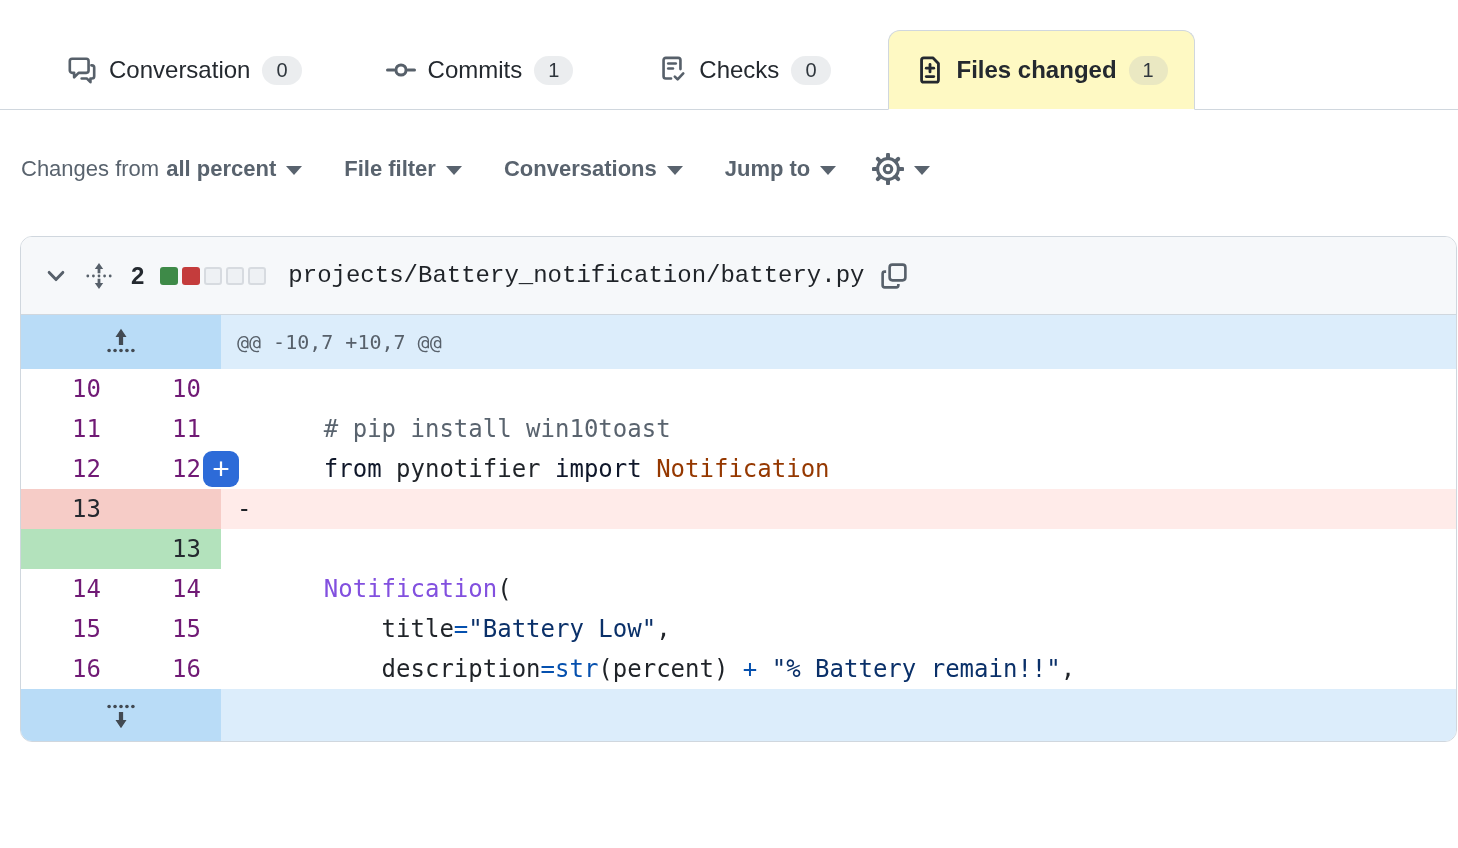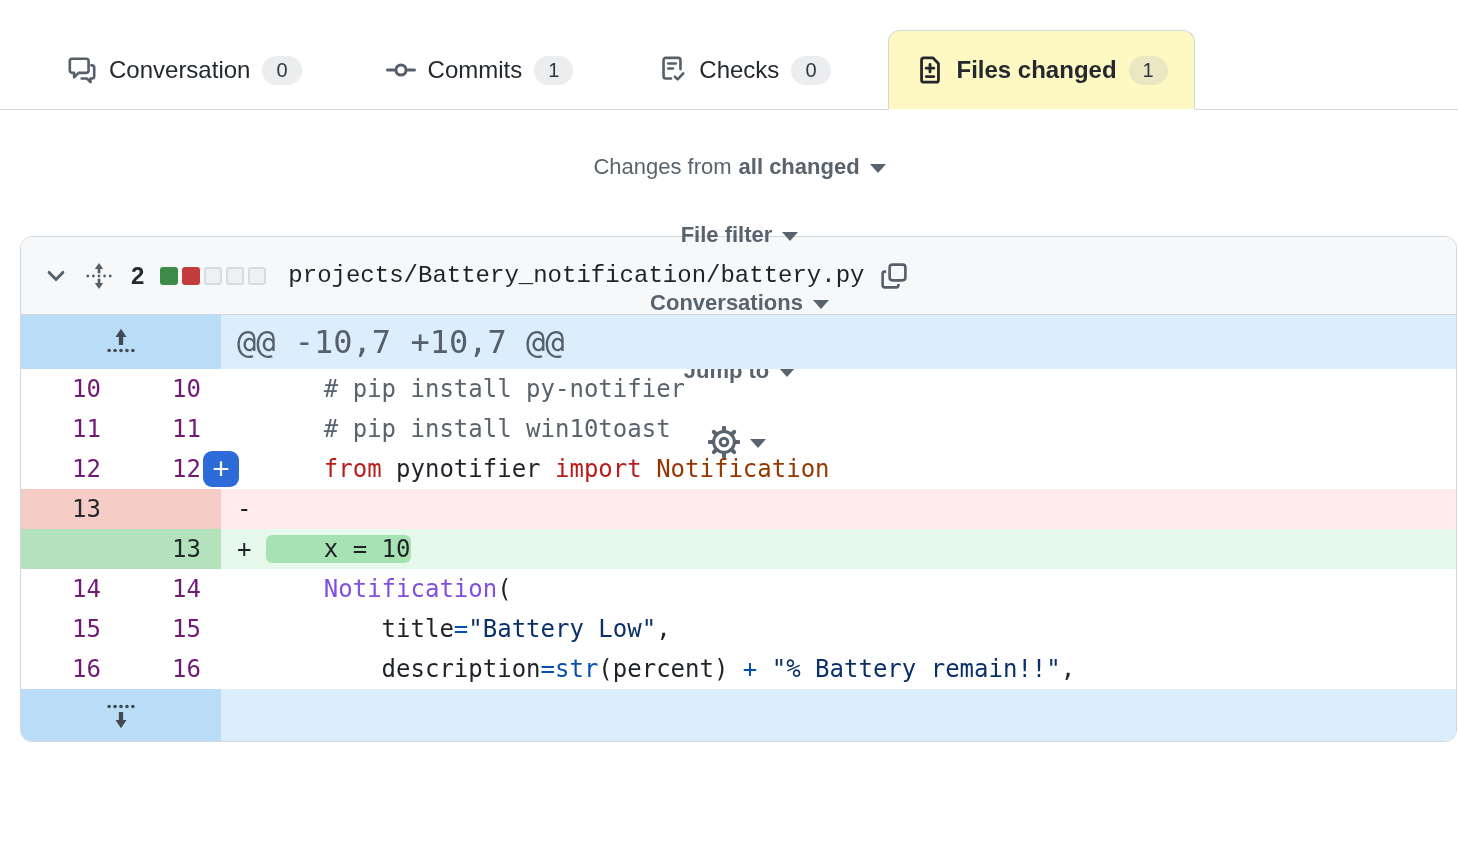--- a/index.html
+++ b/index.html
@@ -14,21 +14,21 @@
     cursor:pointer; border:1px solid transparent; background:transparent; }
   .tab .ticon { display:inline-flex; color:#57606a; margin-right:12px; }
   .tab.active { background:#fef9c3; border:1px solid #d0d7de; border-bottom-color:#fff;
     border-radius:12px 12px 0 0; font-weight:600; }
   .tab.active .ticon { color:#24292f; }
   .pill { margin-left:12px; background:rgba(175,184,193,.25); color:#2f363d;
     border-radius:999px; padding:3px 14px; font-size:20px; font-weight:400; }
 
   
   .toolbar { display:flex; align-items:center; gap:42px; margin:44px 0 4px 21px;
-    font-size:22px; color:#59636e; height:30px;flex-direction:column; }
+    font-size:22px; color:#59636e; height:30px; }
   .dd { display:flex; align-items:center; cursor:pointer; font-weight:600; }
   .dd .plain { font-weight:400; margin-right:7px; }
   .caret { width:0; height:0; border-left:8px solid transparent;
     border-right:8px solid transparent; border-top:9px solid #59636e;
     display:inline-block; margin-left:10px; margin-top:3px; }
 
   
   .file-box { margin:52px 0 0 20px; width:1437px; border:1px solid #d0d7de;
     border-radius:12px; overflow:hidden; background:#fff; }
   .file-header { display:flex; align-items:center; height:78px; padding:0 22px;
@@ -45,21 +45,21 @@
 
   
   .diff-row { display:grid; grid-template-columns:100px 100px 1fr;
     font-family:"DejaVu Sans Mono","Liberation Mono",monospace;
     font-size:24px; line-height:40px; position:relative; }
   .num { text-align:right; padding-right:20px; color:#701a75; cursor:pointer; }
   .line-content { padding-left:16px; white-space:pre; }
   .marker { display:inline-block; width:29px; white-space:pre; }
 
   .hunk-row { display:grid; grid-template-columns:200px 1fr; height:54px;
-    font-family:"DejaVu Sans Mono","Liberation Mono",monospace; font-size:32px; }
+    font-family:"DejaVu Sans Mono","Liberation Mono",monospace; font-size:20px; }
   .hunk-gutter { background:#b9dcf7; display:flex; align-items:center;
     justify-content:center; cursor:pointer; color:#424a53; }
   .hunk-text { background:#dcedfb; color:#57606a; line-height:54px; padding-left:16px; white-space:pre; }
 
   .row-del .num { background:#f6ccc7; color:#24292f; }
   .row-del .line-content { background:#ffebe9; }
   .row-add .num { background:#b3e2bc; color:#24292f; }
   .row-add .line-content { background:#e6f8ea; }
 
   .expander-row { display:grid; grid-template-columns:200px 1fr; height:52px; }
@@ -68,21 +68,21 @@
   .expander-fill { background:#dcedfb; }
 
   .plus-btn { position:absolute; left:182px; top:2px; width:36px; height:36px;
     background:#2d6bd8; border:none; border-radius:9px; color:#fff; font-size:30px;
     line-height:32px; text-align:center; cursor:pointer; font-weight:400;
     font-family:"Liberation Sans",sans-serif; }
 
   
   .tk-pl  { color:#1f2328; }
   .tk-cmt { color:#59636e; }
-  .tk-k   { color:#b91c1c; }
+  .tk-k   { color:#0f172a; }
   .tk-ent { color:#953800; }
   .tk-fn  { color:#8250df; }
   .tk-op  { color:#0550ae; }
   .tk-str { color:#0a3069; }
   .tk-hl  { color:#1f2328; background:#a7e3b2; border-radius:6px; }
 </style>
 </head>
 <body>
 
 <nav class="tabnav">
@@ -129,21 +129,21 @@
       </svg>
     </span>
     <span>Files changed</span>
     <span class="pill">1</span>
   </div>
 </nav>
 
 <div class="toolbar">
   <div class="dd">
     <span class="plain">Changes from</span>
-    <span>all changed</span>
+    <span>all percent</span>
     <span class="caret"></span>
   </div>
   <div class="dd">
     <span>File filter</span>
     <span class="caret"></span>
   </div>
   <div class="dd">
     <span>Conversations</span>
     <span class="caret"></span>
   </div>
@@ -226,21 +226,20 @@
           <circle cx="13.6" cy="12" r="0.85"></circle>
         </svg>
       </span>
     </div>
     <div class="hunk-text">@@ -10,7 +10,7 @@</div>
   </div>
 
   <div class="diff-row">
     <div class="num">10</div>
     <div class="num">10</div>
-    <div class="line-content"><span class="marker"></span><span><span class="tk-pl">    </span><span class="tk-cmt"># pip install py-notifier</span></span></div>
   </div>
 
   <div class="diff-row">
     <div class="num">11</div>
     <div class="num">11</div>
     <div class="line-content"><span class="marker"></span><span><span class="tk-pl">    </span><span class="tk-cmt"># pip install win10toast</span></span></div>
   </div>
 
   <div class="diff-row">
     <div class="num">12</div>
@@ -251,21 +250,20 @@
 
   <div class="diff-row row-del">
     <div class="num">13</div>
     <div class="num"></div>
     <div class="line-content"><span class="marker">-</span><span></span></div>
   </div>
 
   <div class="diff-row row-add">
     <div class="num"></div>
     <div class="num">13</div>
-    <div class="line-content"><span class="marker">+</span><span><span class="tk-hl">    x = 10</span></span></div>
   </div>
 
   <div class="diff-row">
     <div class="num">14</div>
     <div class="num">14</div>
     <div class="line-content"><span class="marker"></span><span><span class="tk-pl">    </span><span class="tk-fn">Notification</span><span class="tk-pl">(</span></span></div>
   </div>
 
   <div class="diff-row">
     <div class="num">15</div>

